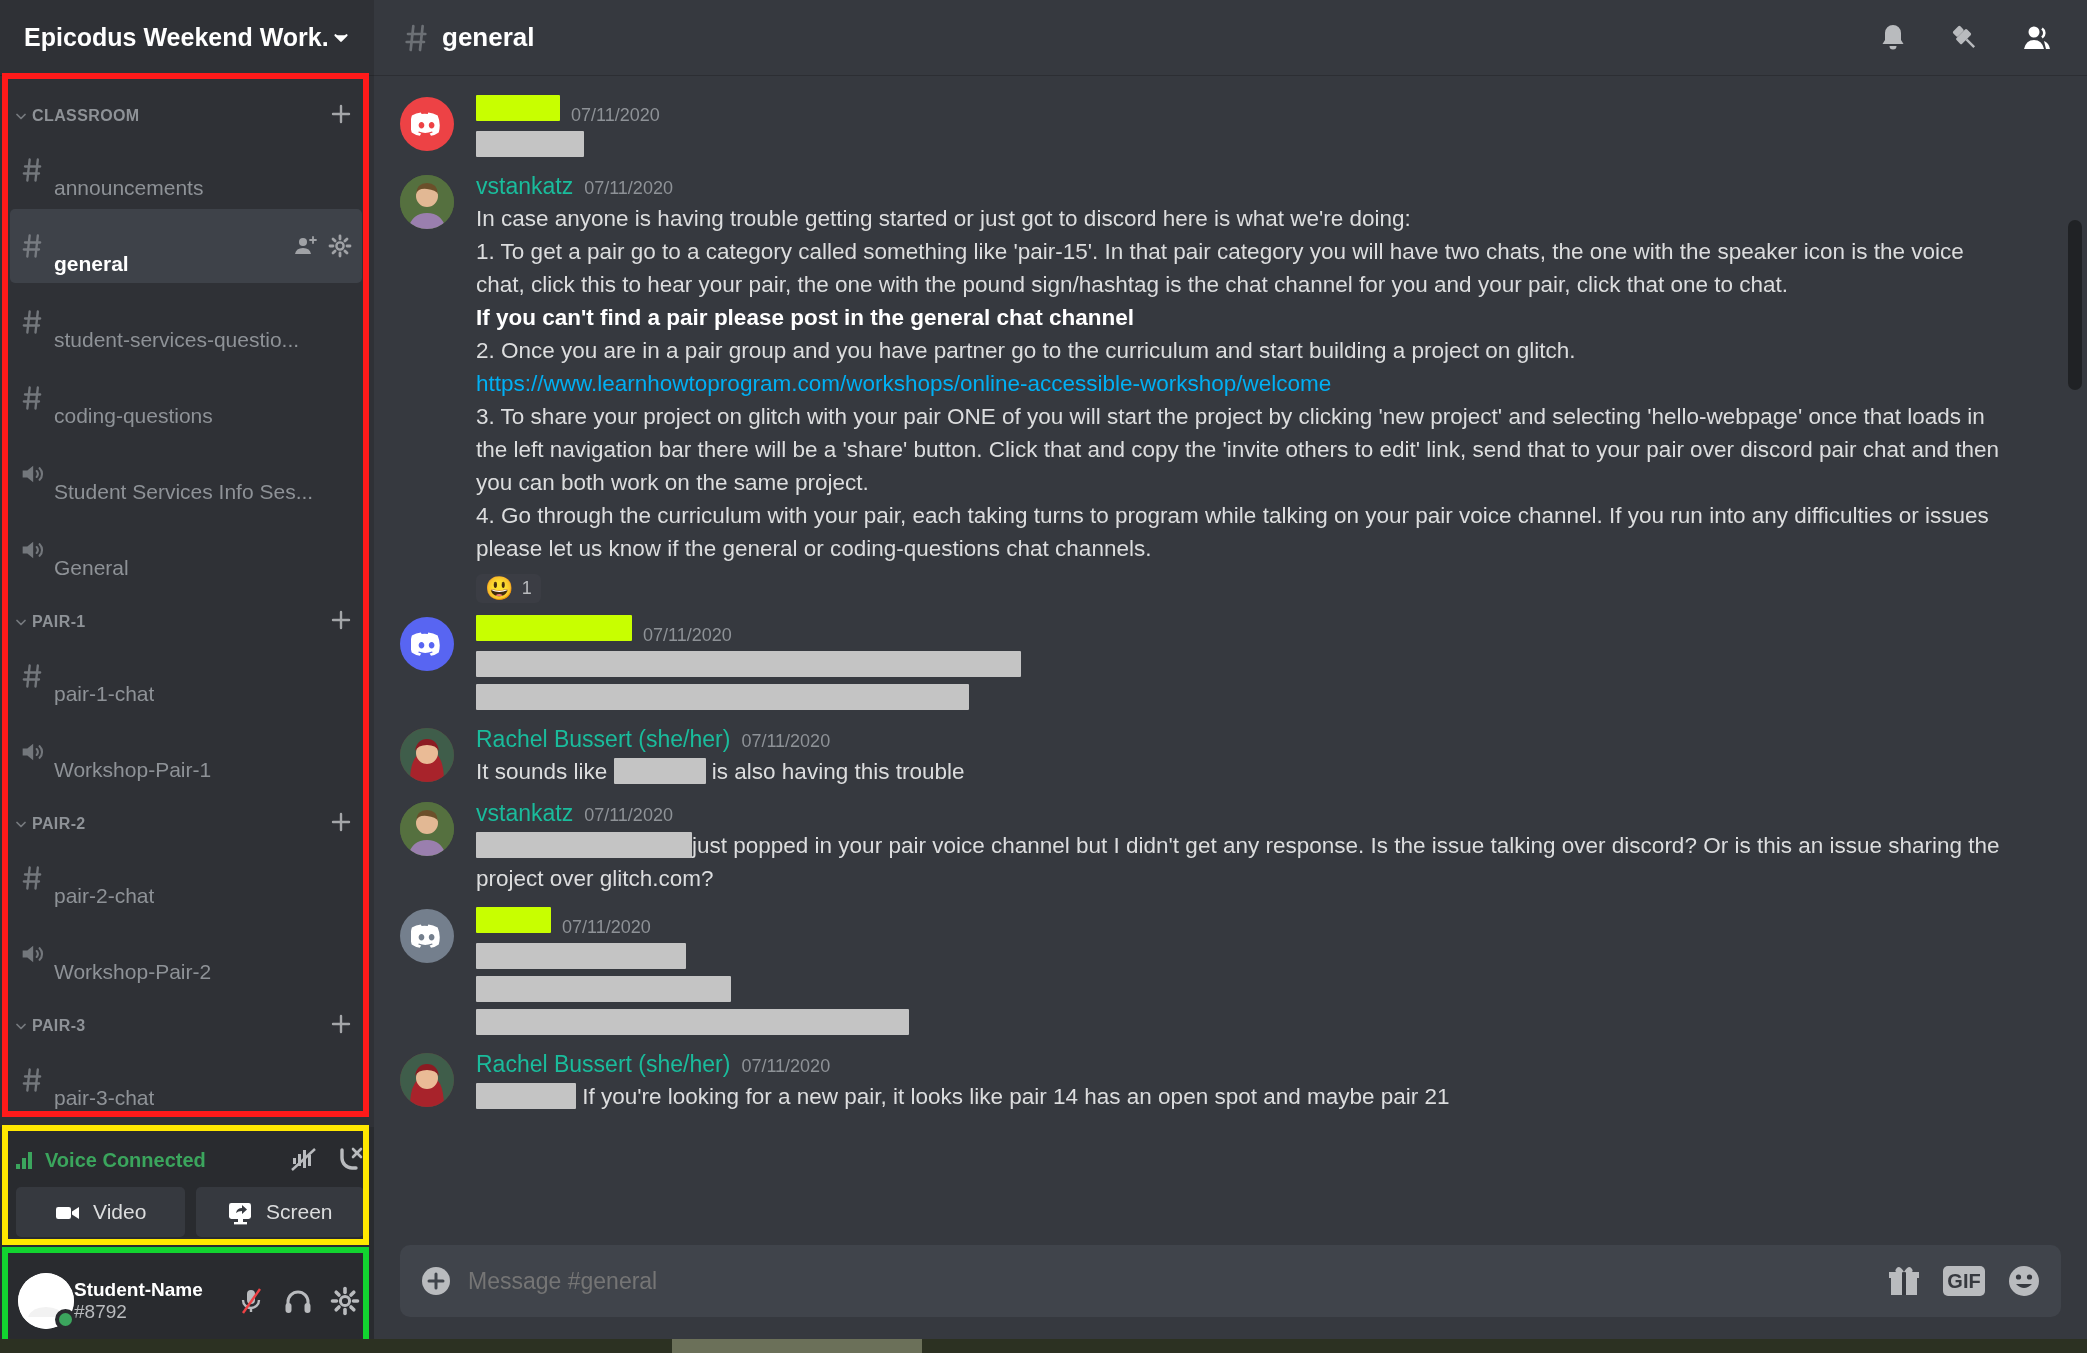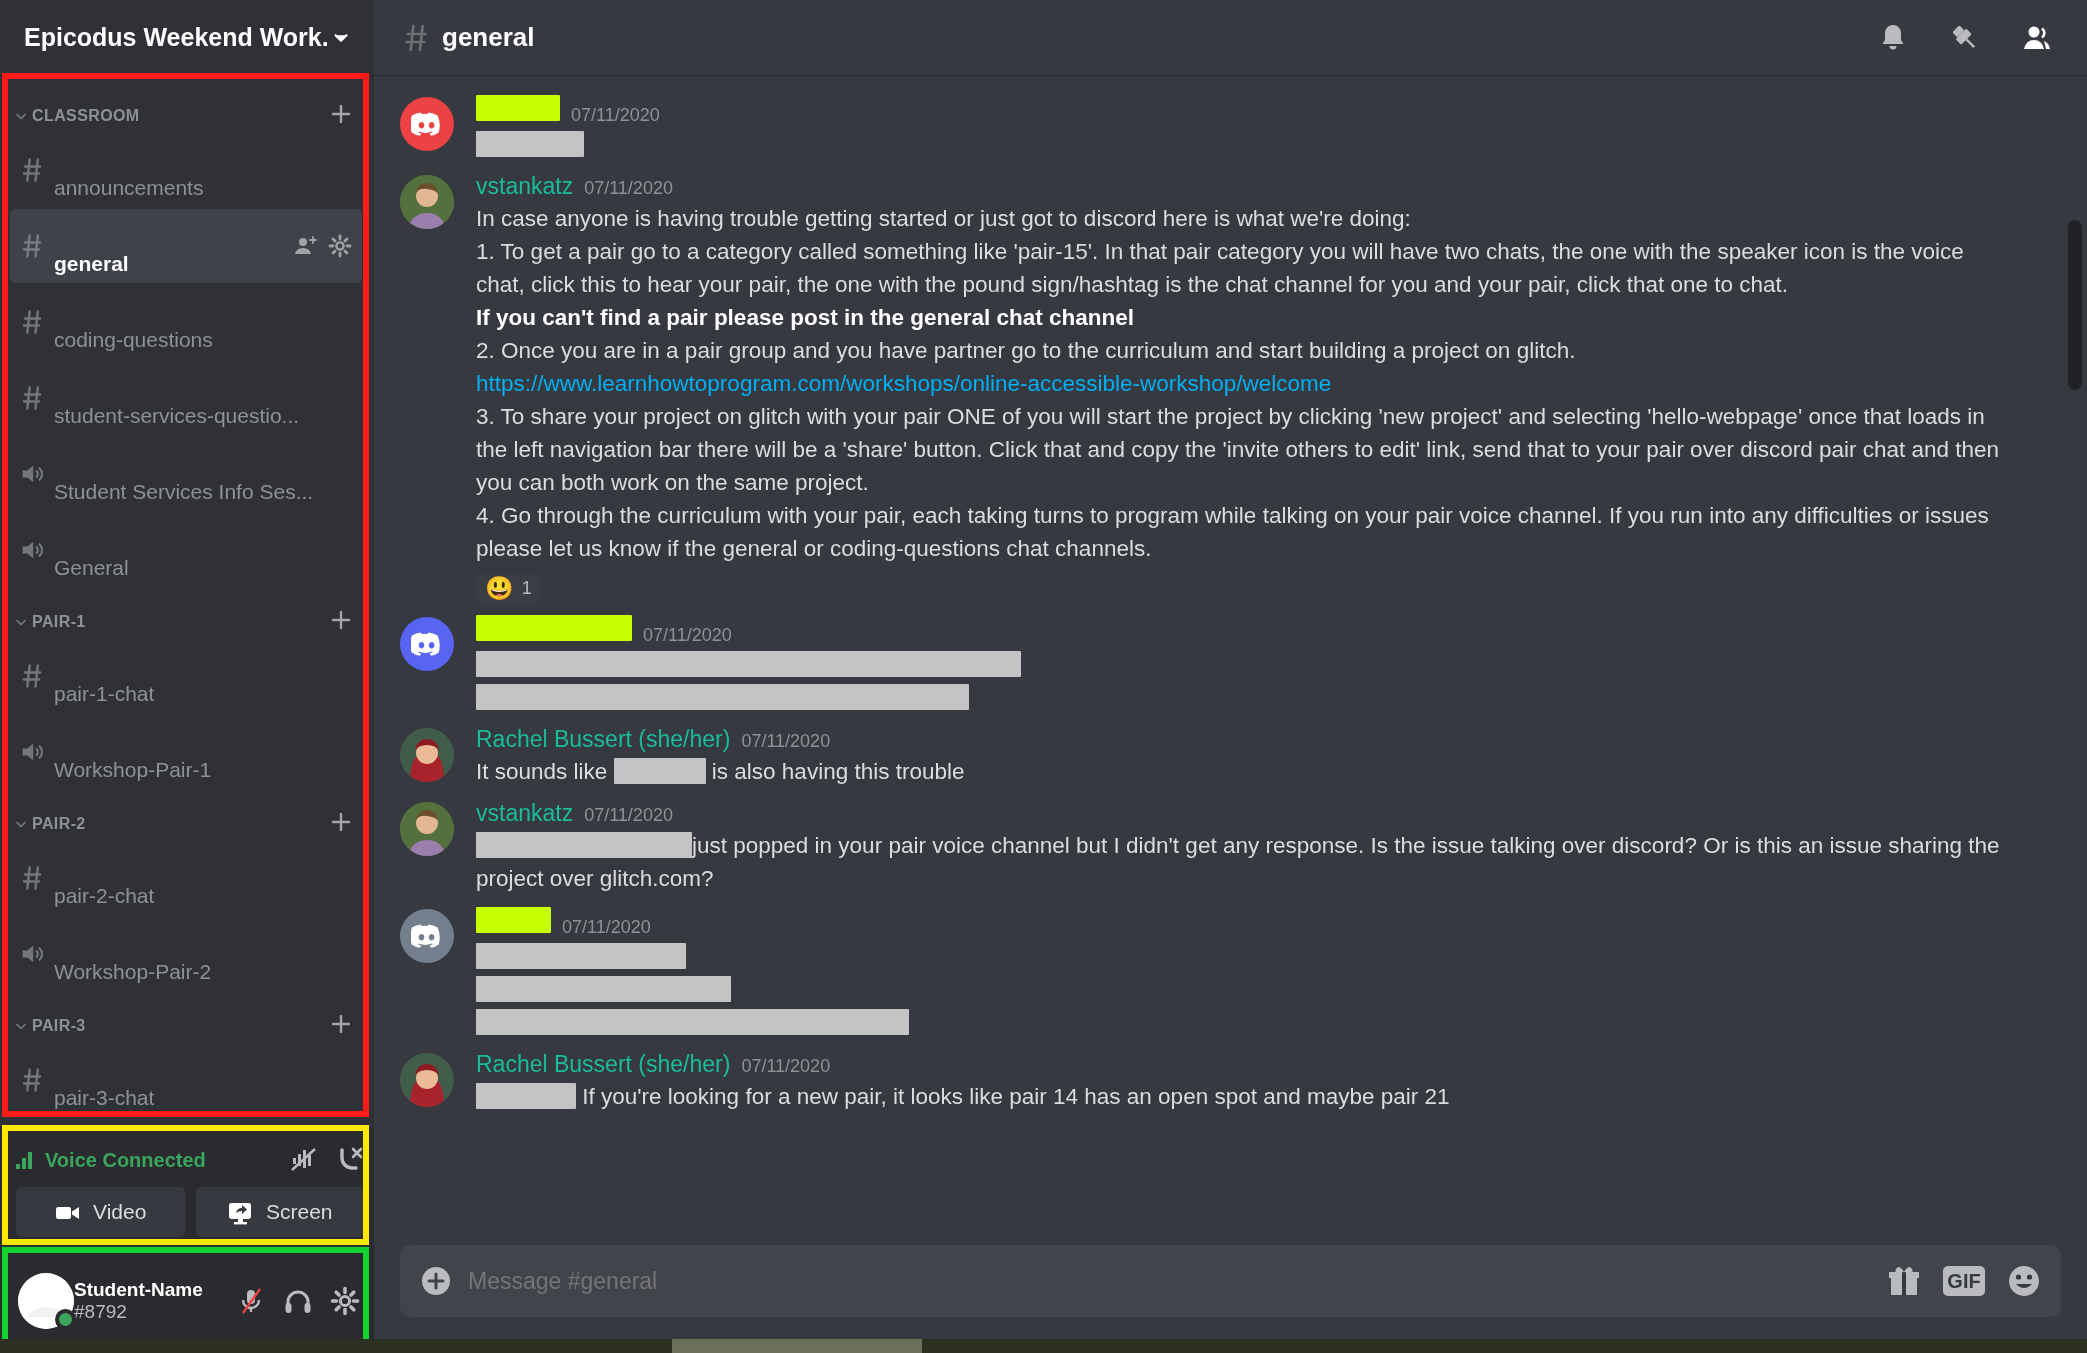--- a/index.html
+++ b/index.html
@@ -286,27 +286,27 @@
                 <line x1="19" y1="5" x2="16.9" y2="7.1"></line>
                 <line x1="7.1" y1="16.9" x2="5" y2="19"></line>
               </g>
             </svg>
           </span>
         </div>
         <div class="chan">
           <svg class="chan-icon" viewBox="0 0 24 24">
             <path d="M6 9h13M5 15h13M10 3L8 21M17 3l-2 18" stroke="#8e9297" stroke-width="2" stroke-linecap="round" fill="none"></path>
           </svg>
+          <span class="chan-label">student-services-questio...</span>
+        </div>
+        <div class="chan">
+          <svg class="chan-icon" viewBox="0 0 24 24">
+            <path d="M6 9h13M5 15h13M10 3L8 21M17 3l-2 18" stroke="#8e9297" stroke-width="2" stroke-linecap="round" fill="none"></path>
+          </svg>
           <span class="chan-label">coding-questions</span>
-        </div>
-        <div class="chan">
-          <svg class="chan-icon" viewBox="0 0 24 24">
-            <path d="M6 9h13M5 15h13M10 3L8 21M17 3l-2 18" stroke="#8e9297" stroke-width="2" stroke-linecap="round" fill="none"></path>
-          </svg>
-          <span class="chan-label">student-services-questio...</span>
         </div>
         <div class="chan">
           <svg class="chan-icon" viewBox="0 0 24 24">
             <path d="M4 9h4l5-4v14l-5-4H4z" fill="#8e9297"></path>
             <path d="M16 9.5a3.5 3.5 0 0 1 0 5" stroke="#8e9297" stroke-width="1.8" fill="none" stroke-linecap="round"></path>
             <path d="M18.5 7a7 7 0 0 1 0 10" stroke="#8e9297" stroke-width="1.8" fill="none" stroke-linecap="round"></path>
           </svg>
           <span class="chan-label">Student Services Info Ses...</span>
         </div>
         <div class="chan">

